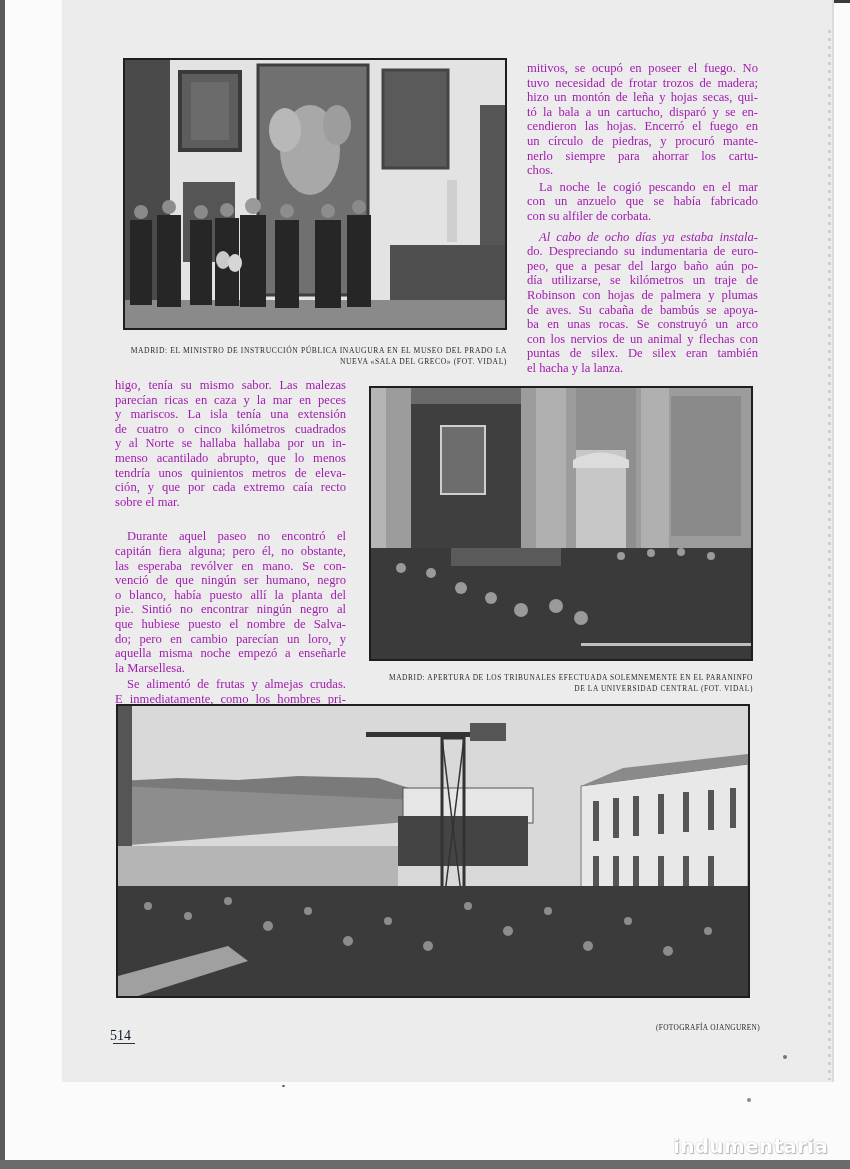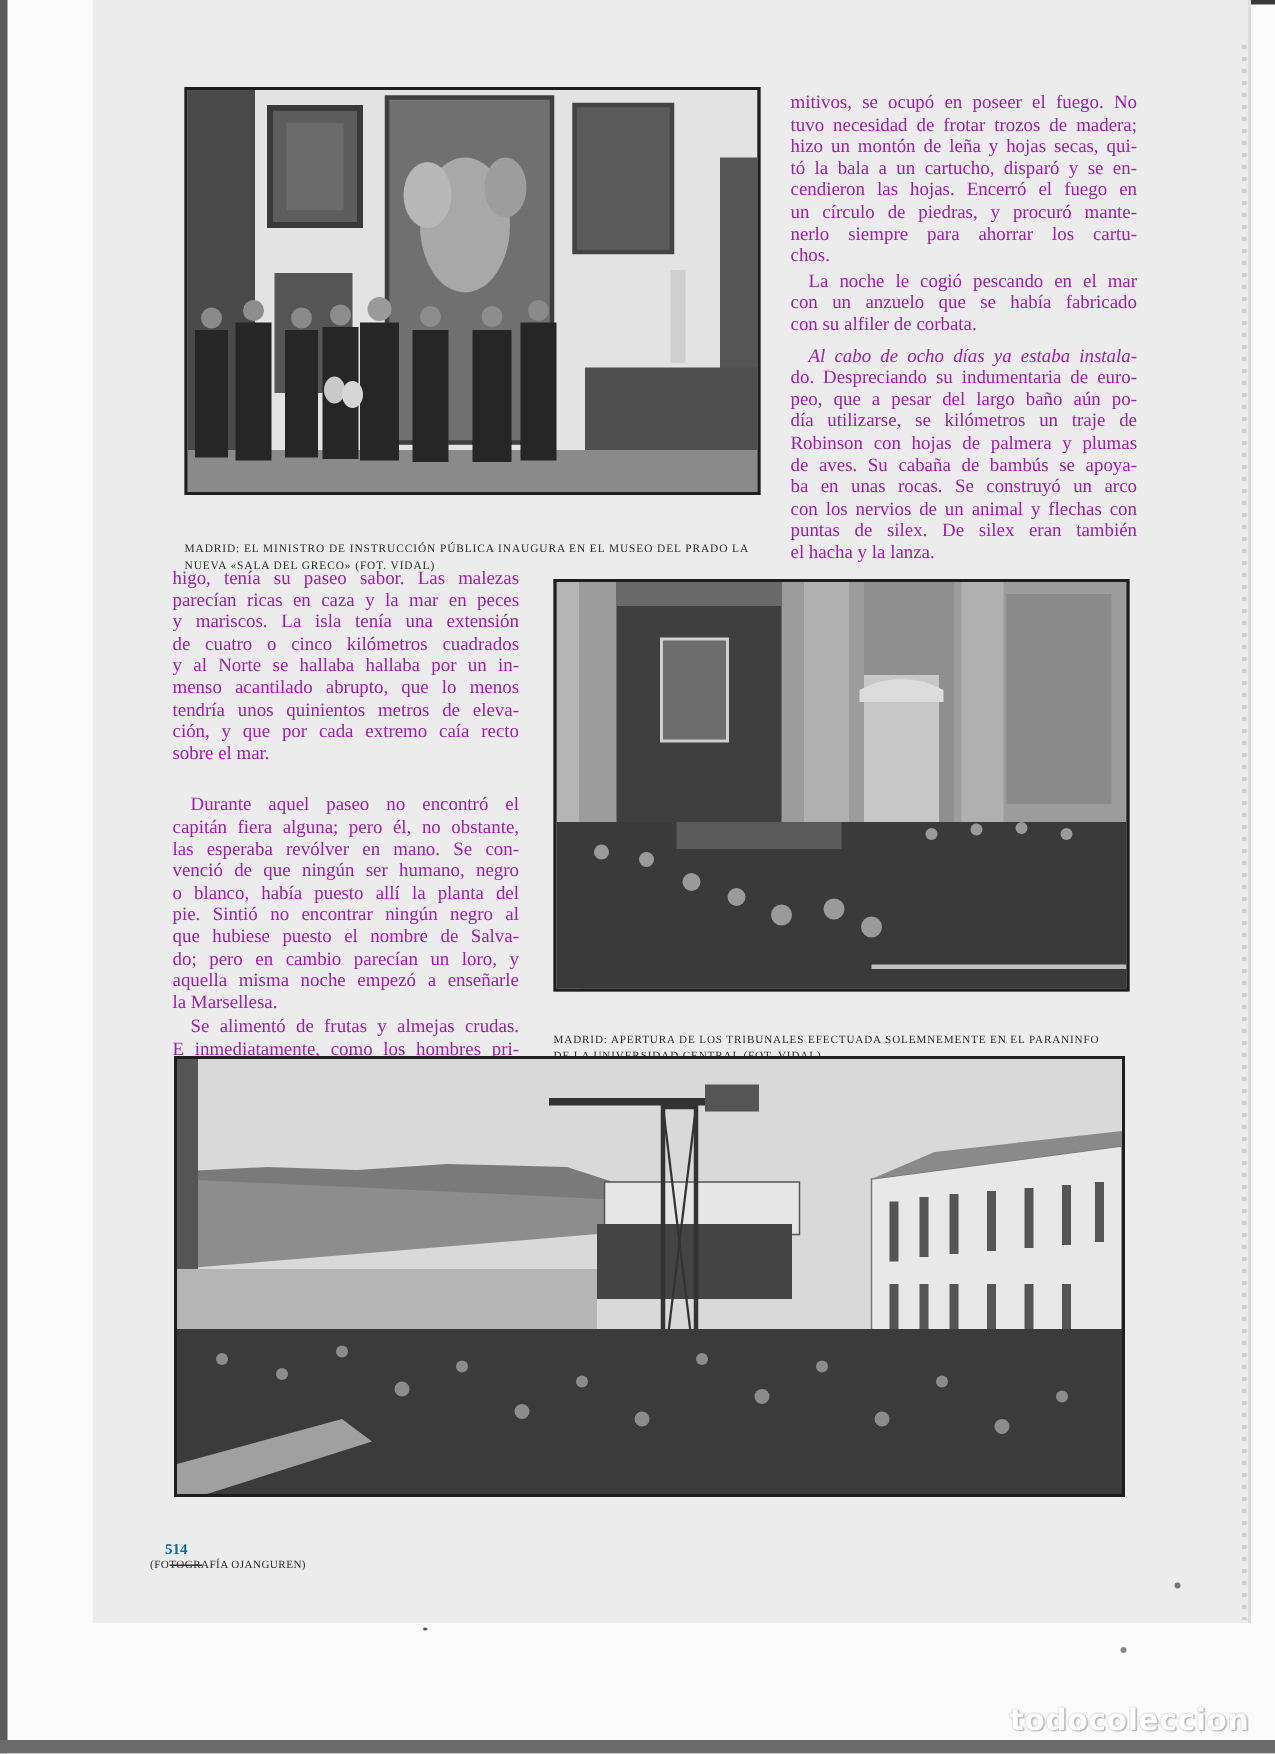--- a/index.html
+++ b/index.html
@@ -15,31 +15,31 @@
   .sheet {
     position:absolute; left:62px; top:0; width:772px; height:1082px;
     background:#ececec;
     box-shadow: inset -2px 0 0 #dcdcdc;
   }
   .perforation { position:absolute; left:828px; top:30px; width:3px; height:1050px;
     background: repeating-linear-gradient(to bottom, #cfcfcf 0 3px, transparent 3px 8px); }
 
   .photo { position:absolute; border:2px solid #1e1e1e; overflow:hidden; background:#6e6e6e; }
   .caption {
-    position:absolute; text-align:left; font-size:7.6px; letter-spacing:0.6px;
-    color:#2a2a2a; line-height:11px; text-transform:uppercase;margin-top:15px;
+    position:absolute; text-align:right; font-size:7.6px; letter-spacing:0.6px;
+    color:#2a2a2a; line-height:11px; text-transform:uppercase;
   }
   .col {
     position:absolute; font-size:12.6px; line-height:14.6px; color:#a21caf;
     text-align:justify;
   }
   .line { display:block; text-align:justify; text-align-last:justify; white-space:nowrap; }
   .line.last { text-align-last:left; }
 
-  .page-num { position:absolute; left:110px; top:1028px; font-size:10px; color:#0369a1;font-weight:bold; }
+  .page-num { position:absolute; left:110px; top:1028px; font-size:14px; color:#0f172a; }
   .page-num-rule { position:absolute; left:113px; top:1043px; width:22px; height:1px; background:#333; }
 
   .watermark {
     position:absolute; left:673px; top:1134px; font-family:"DejaVu Sans", sans-serif;
     font-weight:bold; font-size:20px; color:#ffffff; letter-spacing:0.3px;
     text-shadow: 0 0 1px #9a9a9a, 1px 1px 1px #b5b5b5;
   }
   .speck { position:absolute; border-radius:50%; background:#555; }
 </style>
 </head>
@@ -113,21 +113,21 @@
   <span class="line">día utilizarse, se kilómetros un traje de</span>
   <span class="line">Robinson con hojas de palmera y plumas</span>
   <span class="line">de aves. Su cabaña de bambús se apoya-</span>
   <span class="line">ba en unas rocas. Se construyó un arco</span>
   <span class="line">con los nervios de un animal y flechas con</span>
   <span class="line">puntas de silex. De silex eran también</span>
   <span class="line last">el hacha y la lanza.</span>
 </div>
 
 <div class="col" style="left:115px; top:378px; width:231px;">
-  <span class="line">higo, tenía su paseo sabor. Las malezas</span>
+  <span class="line">higo, tenía su mismo sabor. Las malezas</span>
   <span class="line">parecían ricas en caza y la mar en peces</span>
   <span class="line">y mariscos. La isla tenía una extensión</span>
   <span class="line">de cuatro o cinco kilómetros cuadrados</span>
   <span class="line">y al Norte se hallaba hallaba por un in-</span>
   <span class="line">menso acantilado abrupto, que lo menos</span>
   <span class="line">tendría unos quinientos metros de eleva-</span>
   <span class="line">ción, y que por cada extremo caía recto</span>
   <span class="line last">sobre el mar.</span>
   <span class="line" style="padding-left:12px; margin-top:20px;">Durante aquel paseo no encontró el</span>
   <span class="line">capitán fiera alguna; pero él, no obstante,</span>
@@ -236,14 +236,14 @@
   <span>(FOTOGRAFÍA OJANGUREN)</span>
 </div>
 
 <div class="page-num">514</div>
 <div class="page-num-rule"></div>
 
 <div class="speck" style="left:282px; top:1085px; width:3px; height:2px;"></div>
 <div class="speck" style="left:747px; top:1098px; width:4px; height:4px; background:#888;"></div>
 <div class="speck" style="left:783px; top:1055px; width:4px; height:4px; background:#777;"></div>
 
-<div class="watermark">todocoleccion</div>
+<div class="watermark">indumentaria</div>
 <div class="frame-bottom"></div>
 
 </body></html>

